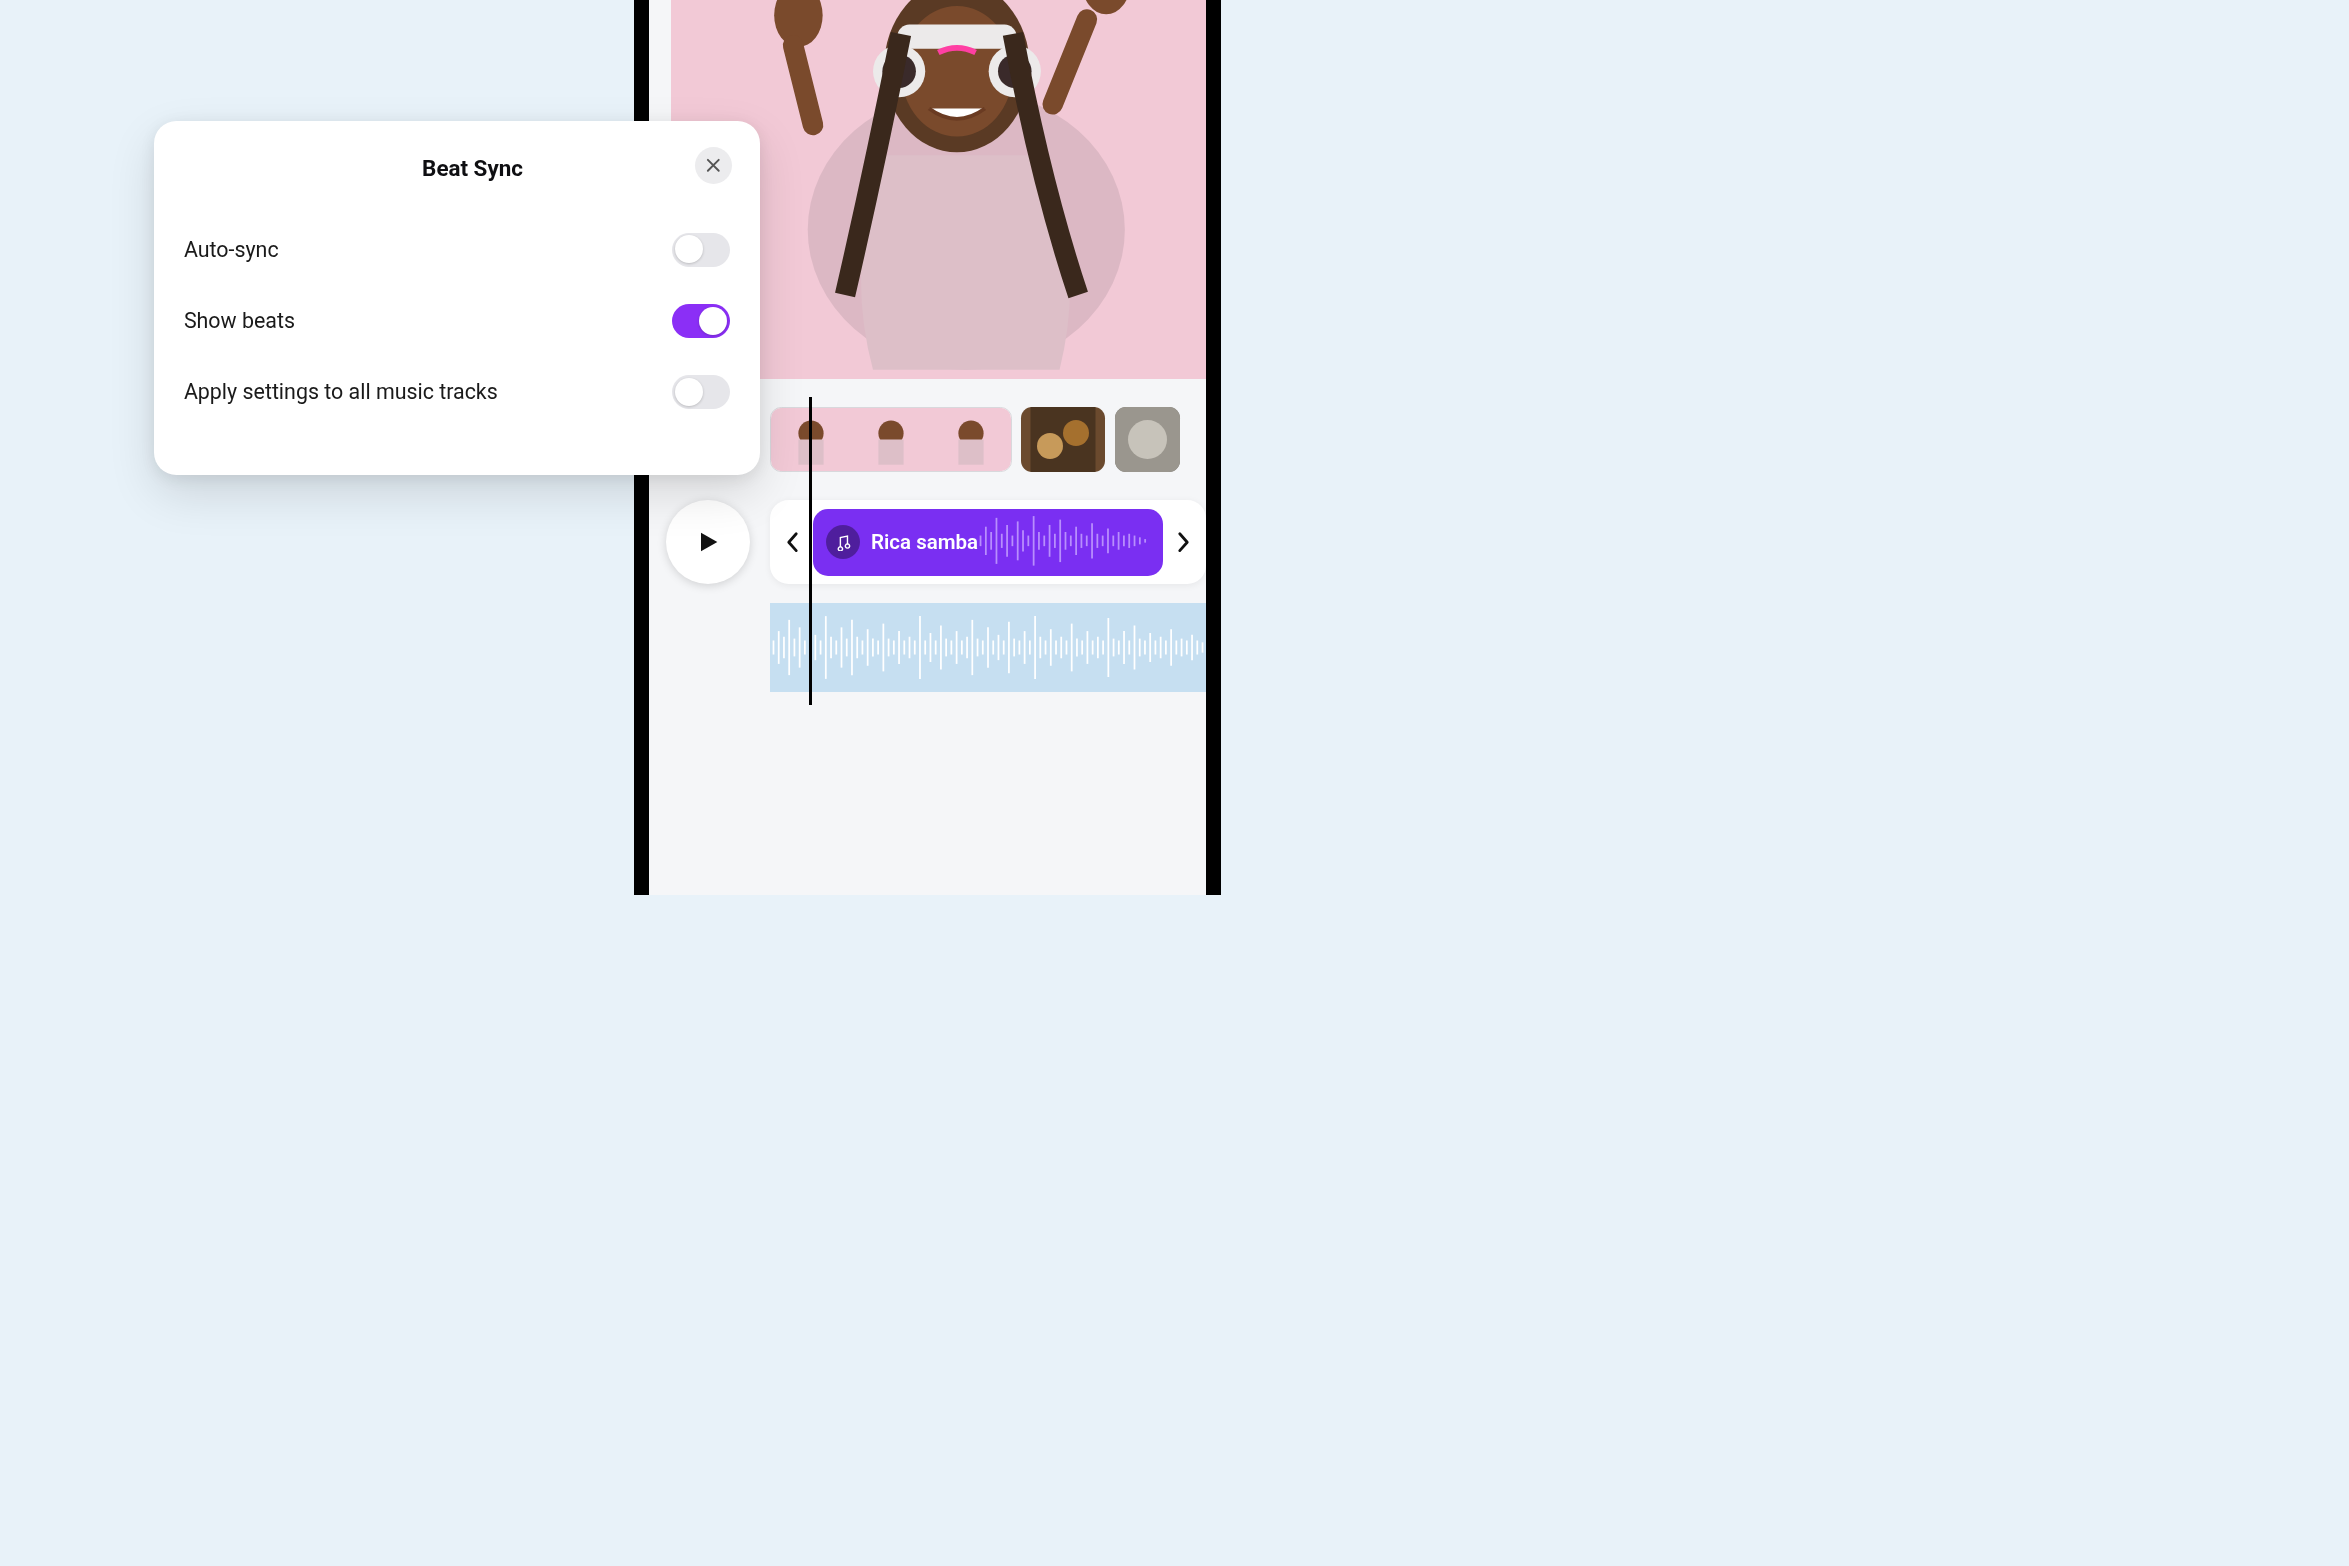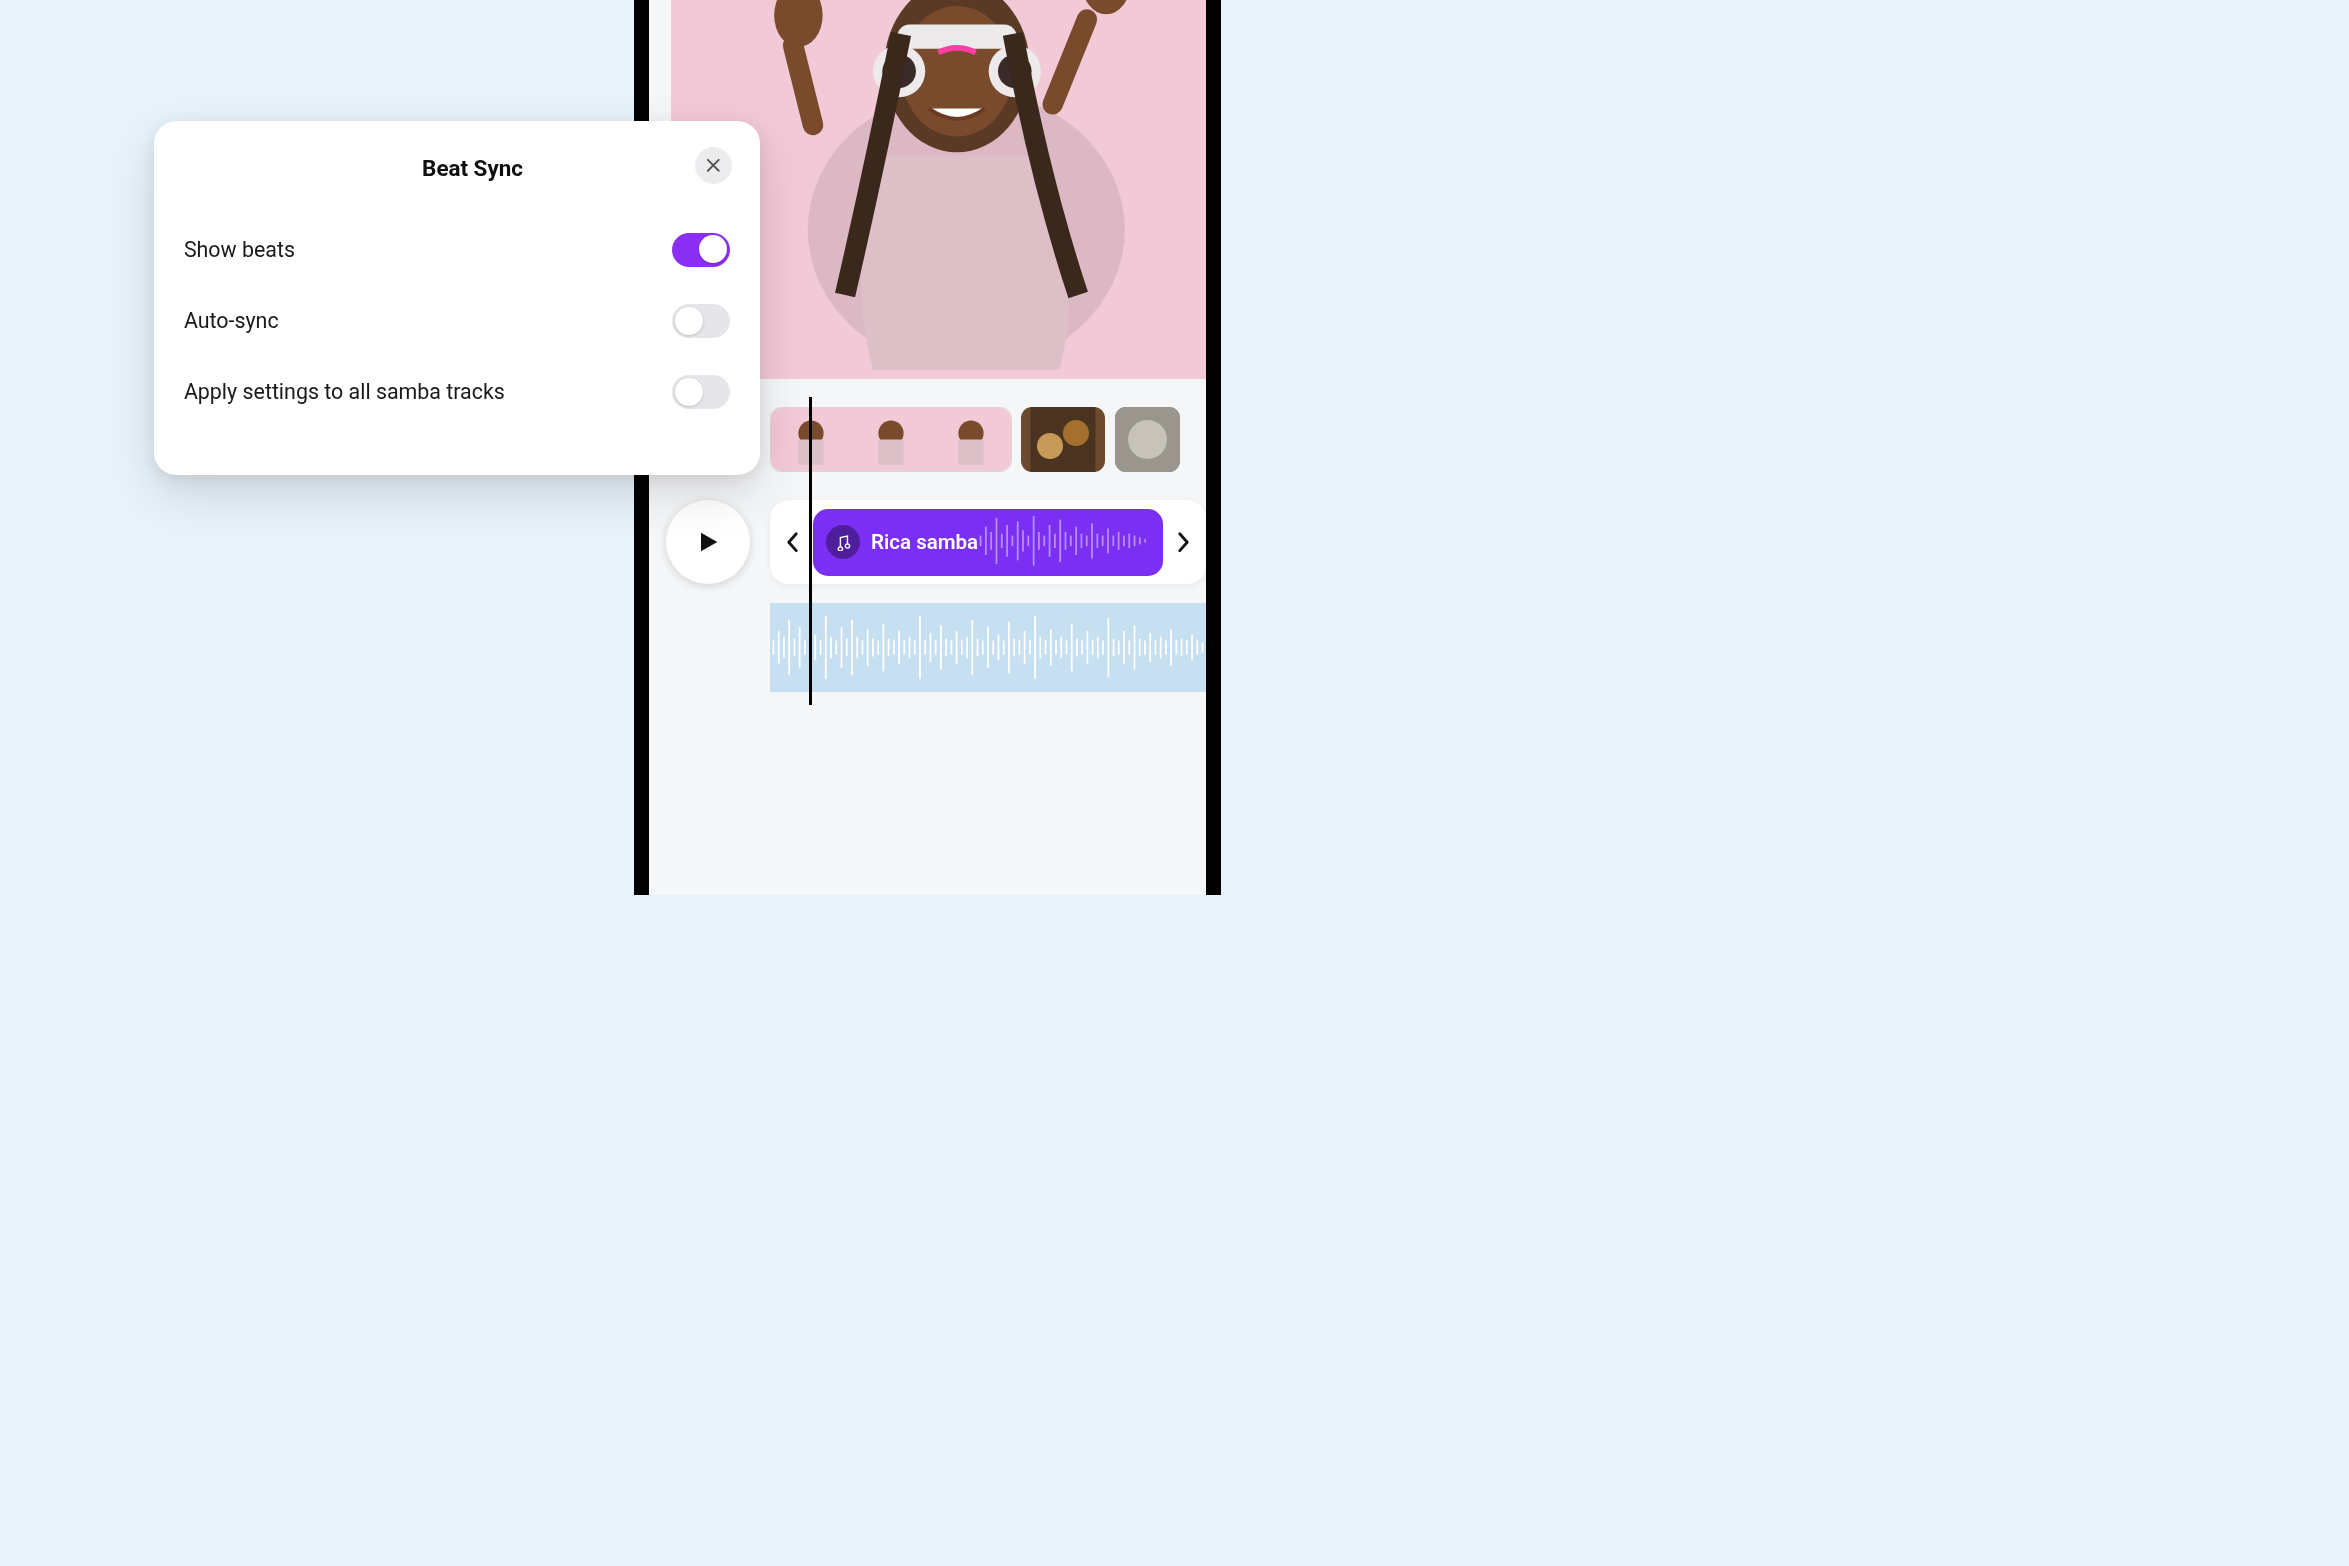--- a/index.html
+++ b/index.html
@@ -551,31 +551,31 @@
 <div class="popover">
   <div class="pop-header">
     <div class="pop-title">Beat Sync</div>
     <div class="close-btn">
       <svg width="18.6" height="18.6" viewBox="0 0 24 24">
           <path d="M5 5 L19 19 M19 5 L5 19" stroke="#555" stroke-width="2.5" stroke-linecap="round"></path>
         </svg>
     </div>
   </div>
   <div class="pop-row">
+    <span>Auto-sync</span>
+    <div class="toggle off">
+        <div class="knob"></div>
+      </div>
+  </div>
+  <div class="pop-row">
     <span>Show beats</span>
     <div class="toggle on">
         <div class="knob"></div>
       </div>
   </div>
   <div class="pop-row">
-    <span>Auto-sync</span>
+    <span>Apply settings to all music tracks</span>
     <div class="toggle off">
         <div class="knob"></div>
       </div>
   </div>
-  <div class="pop-row">
-    <span>Apply settings to all samba tracks</span>
-    <div class="toggle off">
-        <div class="knob"></div>
-      </div>
-  </div>
 </div>
 
 
 </body></html>

